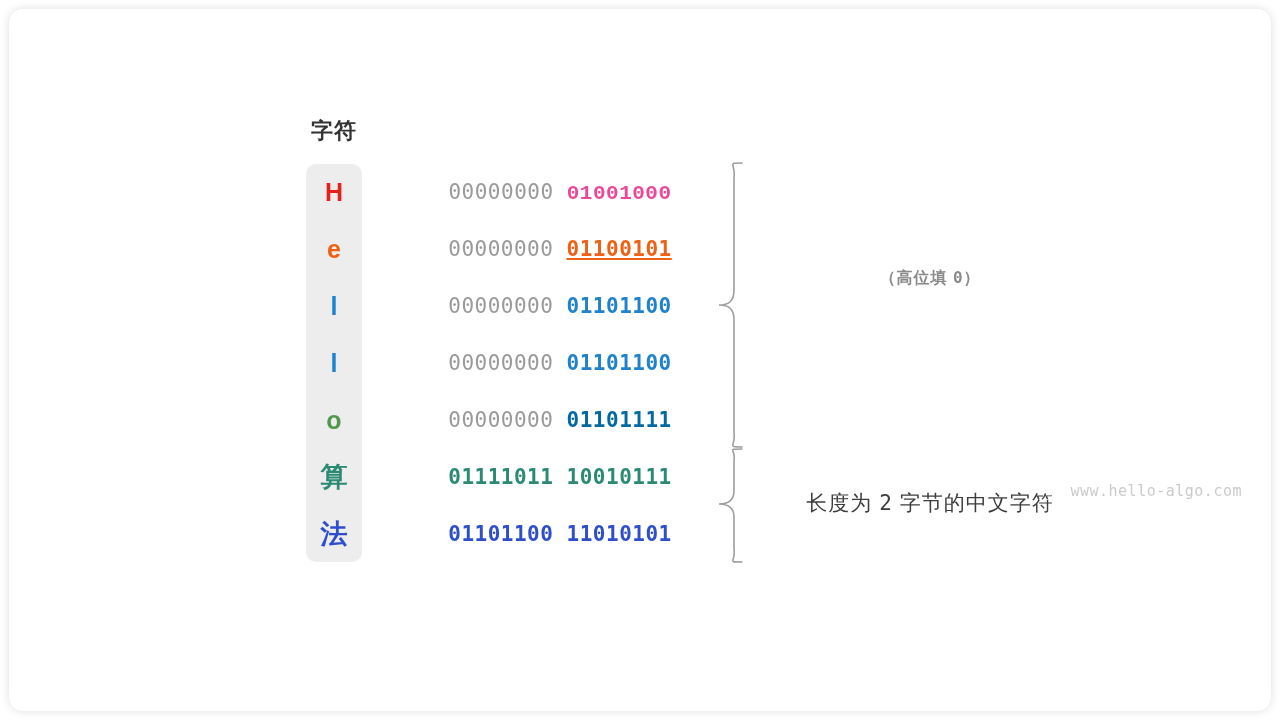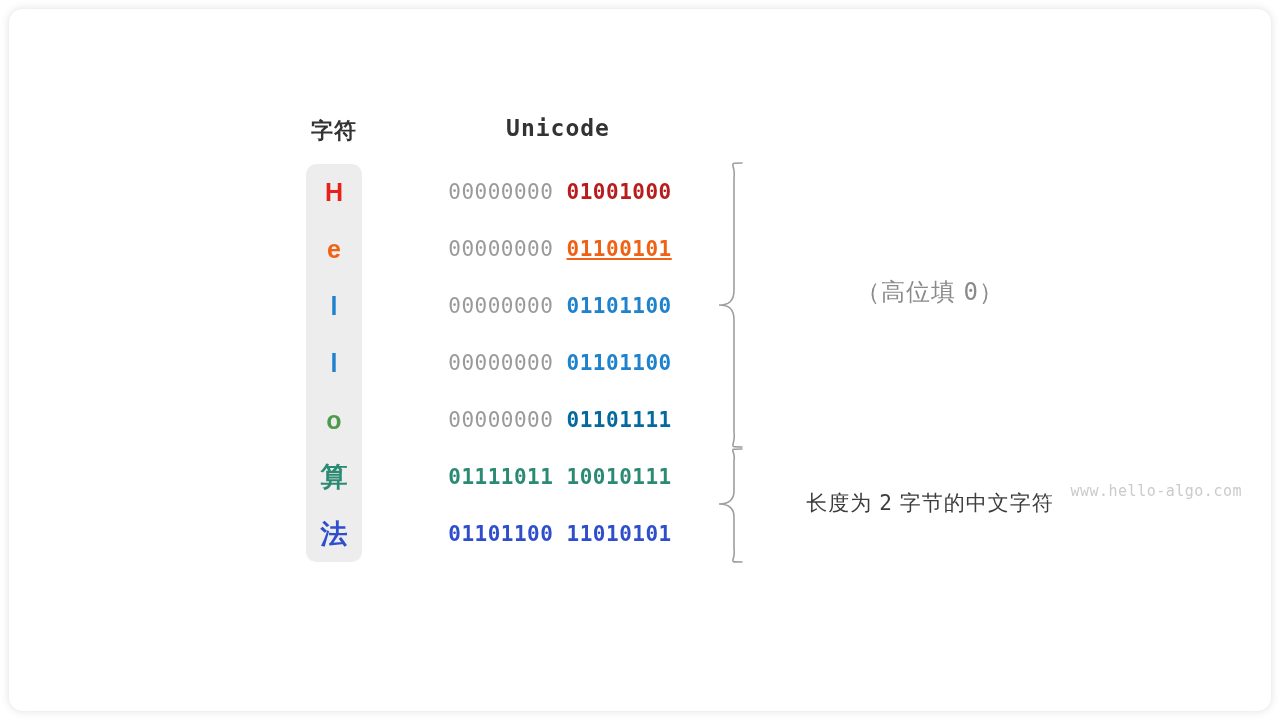--- a/index.html
+++ b/index.html
@@ -115,25 +115,25 @@
     position: absolute;
     text-align: center;
   }
   .annot .line1 {
     font-size: 21px;
     color: #3c3c3c;
     letter-spacing: 1px;
     white-space: pre;
   }
   .annot .line2 {
-    font-size: 24px;
+    font-size: 16px;
     color: #8a8a8a;
     letter-spacing: 1px;
-    margin-top: 8px;
     white-space: pre;
+    font-weight: bold;
   }
   .mono-num {
     font-family: "DejaVu Sans Mono", "Liberation Mono", monospace;
   }
 
   
   .watermark {
     position: absolute;
     right: 38px;
     bottom: 40px;
@@ -143,27 +143,26 @@
     letter-spacing: 0.5px;
   }
 </style>
 </head>
 <body>
 
 <div id="canvas">
   <div class="card"></div>
 
   <div class="hdr-char">字符</div>
-  <div class="hdr-unicode">Unicode</div>
 
   <div class="char-col"></div>
 
   <div id="rows-host">
       <div class="char-cell" style="top: 177px; color: rgb(232, 32, 28);">H</div>
-      <div class="bin-row" style="top: 177px;"><span class="byte-pad">00000000</span> <span class="byte-sig" style="color: #b91c1c;">01001000</span></div>
+      <div class="bin-row" style="top: 177px;"><span class="byte-pad">00000000</span> <span class="byte-sig" style="color: #ec4899; font-family: Liberation Mono, monospace;">01001000</span></div>
       <div class="char-cell" style="top: 234px; color: rgb(239, 98, 21);">e</div>
       <div class="bin-row" style="top: 234px;"><span class="byte-pad">00000000</span> <span class="byte-sig" style="color: rgb(239, 98, 21); text-decoration: underline;">01100101</span></div>
       <div class="char-cell" style="top: 291px; color: rgb(31, 130, 205);">l</div>
       <div class="bin-row" style="top: 291px;"><span class="byte-pad">00000000</span> <span class="byte-sig" style="color: rgb(31, 130, 205);">01101100</span></div>
       <div class="char-cell" style="top: 348px; color: rgb(31, 130, 205);">l</div>
       <div class="bin-row" style="top: 348px;"><span class="byte-pad">00000000</span> <span class="byte-sig" style="color: rgb(31, 130, 205);">01101100</span></div>
       <div class="char-cell" style="top: 405px; color: rgb(79, 154, 74);">o</div>
       <div class="bin-row" style="top: 405px;"><span class="byte-pad">00000000</span> <span class="byte-sig" style="color: #0369a1;">01101111</span></div>
       <div class="char-cell cjk" style="top: 462px; color: rgb(43, 138, 115);">算</div>
       <div class="bin-row" style="top: 462px;"><span class="byte-sig" style="color: rgb(43, 138, 115);">01111011</span> <span class="byte-sig" style="color: rgb(43, 138, 115);">10010111</span></div>

